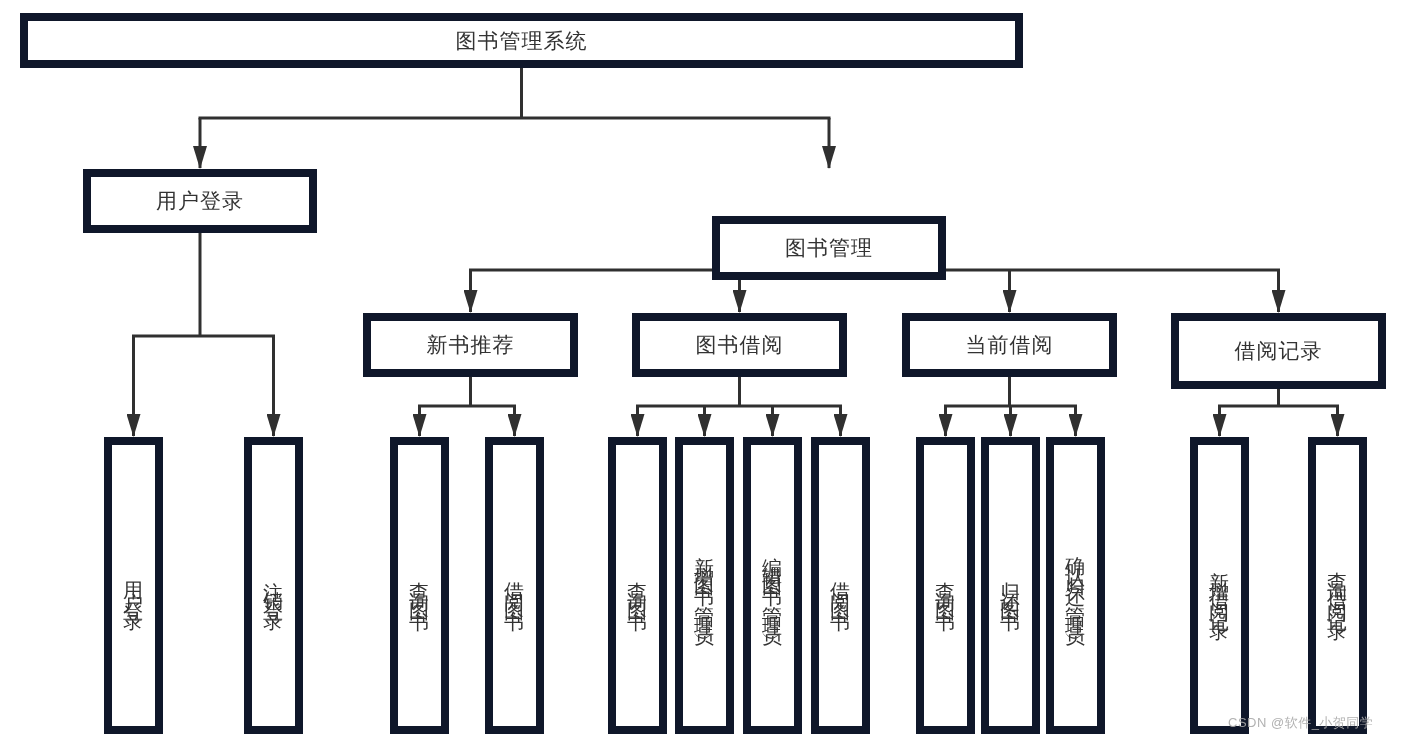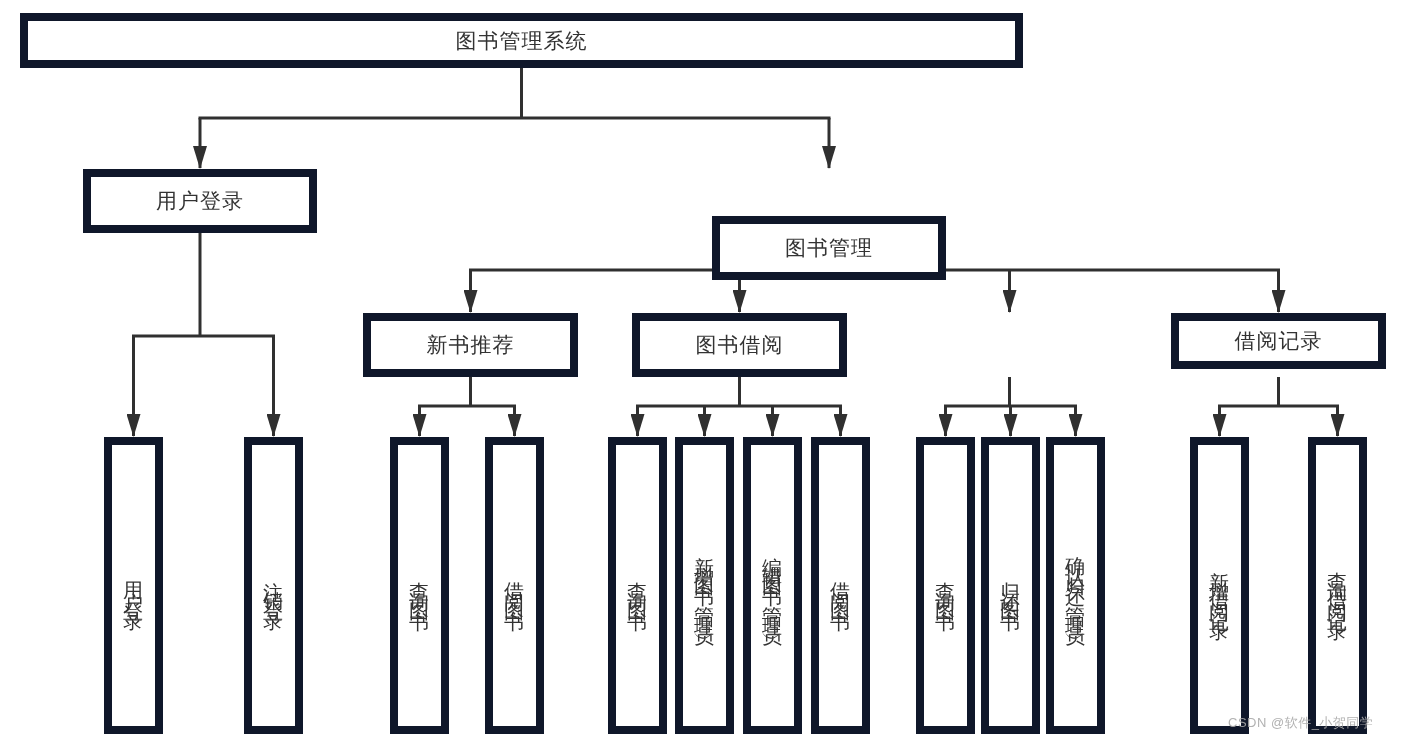--- a/index.html
+++ b/index.html
@@ -125,21 +125,24 @@
   <div class="node h" style="left:712px; top:169px; width:234px; height:64px;margin-top:47px;">
     <span>图书管理</span>
   </div>
 
   <div class="node h" style="left:363px; top:313px; width:215px; height:64px;">
     <span>新书推荐</span>
   </div>
   <div class="node h" style="left:632px; top:313px; width:215px; height:64px;">
     <span>图书借阅</span>
   </div>
-  <div class="node h" style="left:1171px; top:313px; width:215px; height:56px;">
+  <div class="node h" style="left:902px; top:313px; width:215px; height:64px;">
+    <span>当前借阅</span>
+  </div>
+  <div class="node h" style="left:1171px; top:313px; width:215px; height:76px;">
     <span>借阅记录</span>
   </div>
 
   <div class="node v" style="left:104px; top:437px; width:59px; height:297px;">
     <span>用户登录</span>
   </div>
   <div class="node v" style="left:244px; top:437px; width:59px; height:297px;">
     <span>注销登录</span>
   </div>
 

